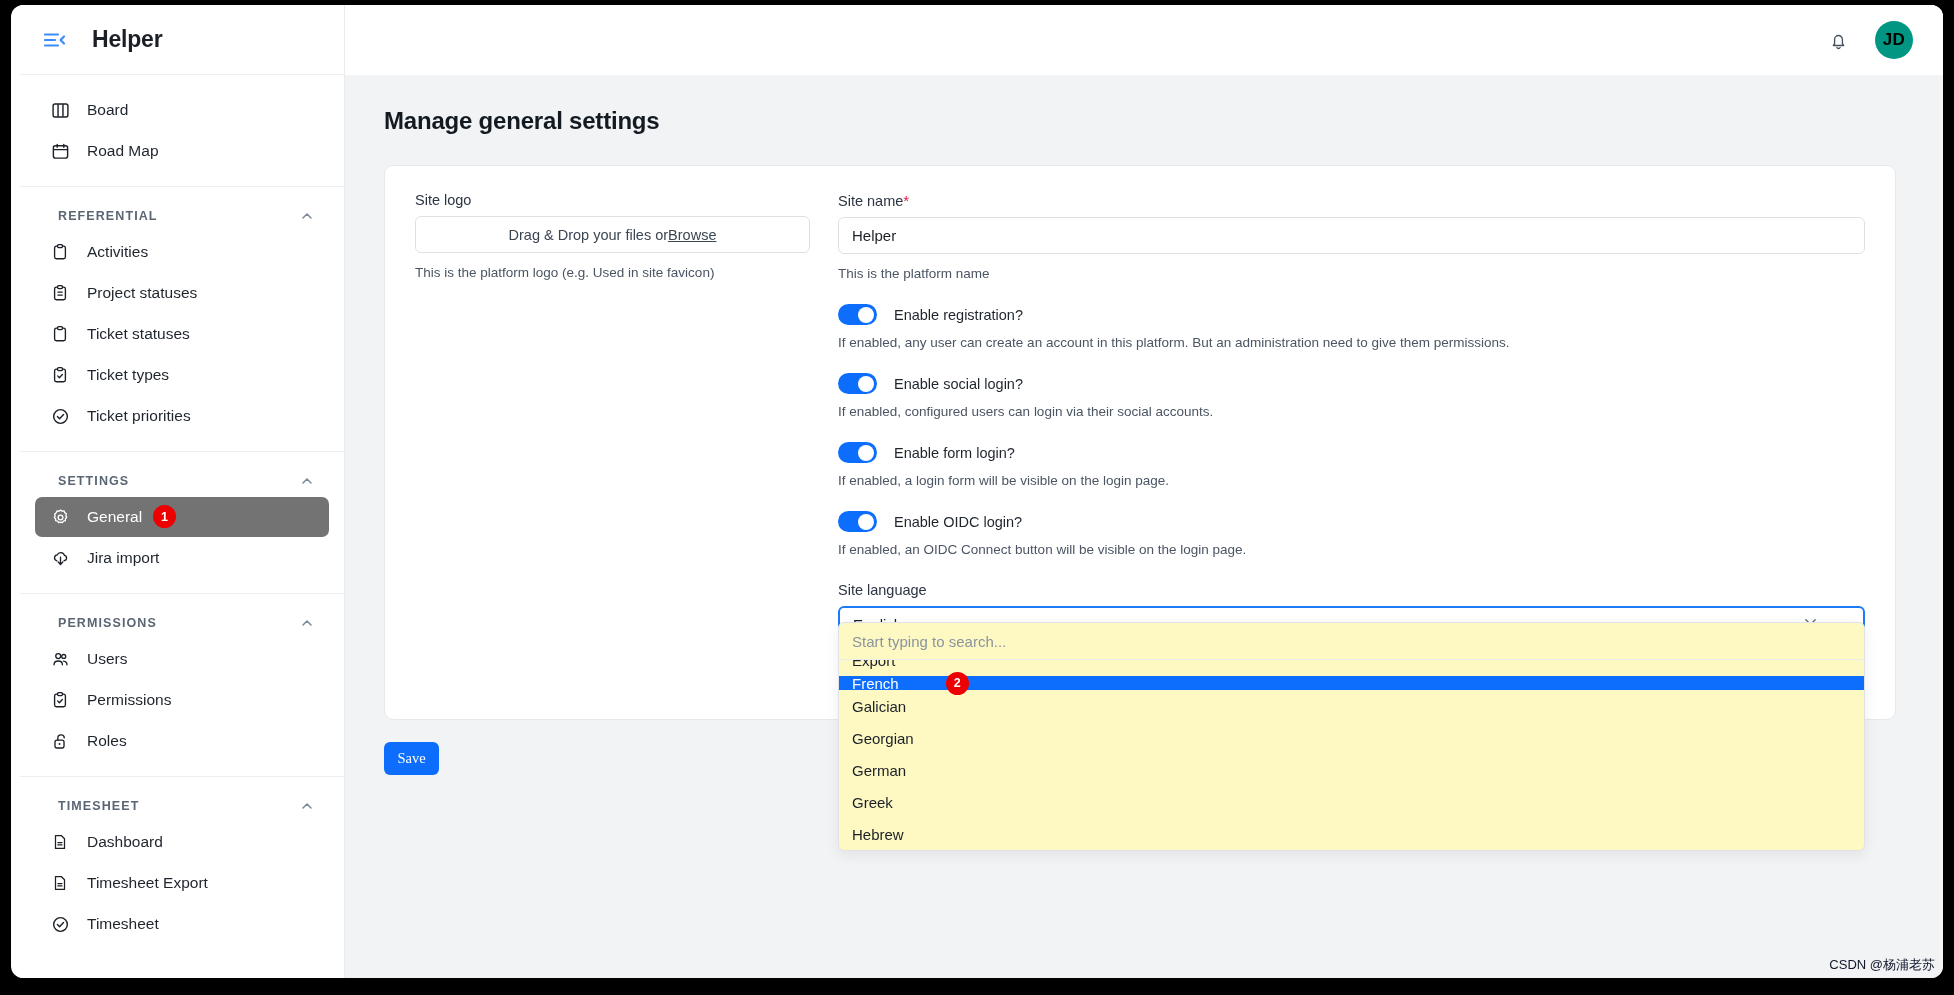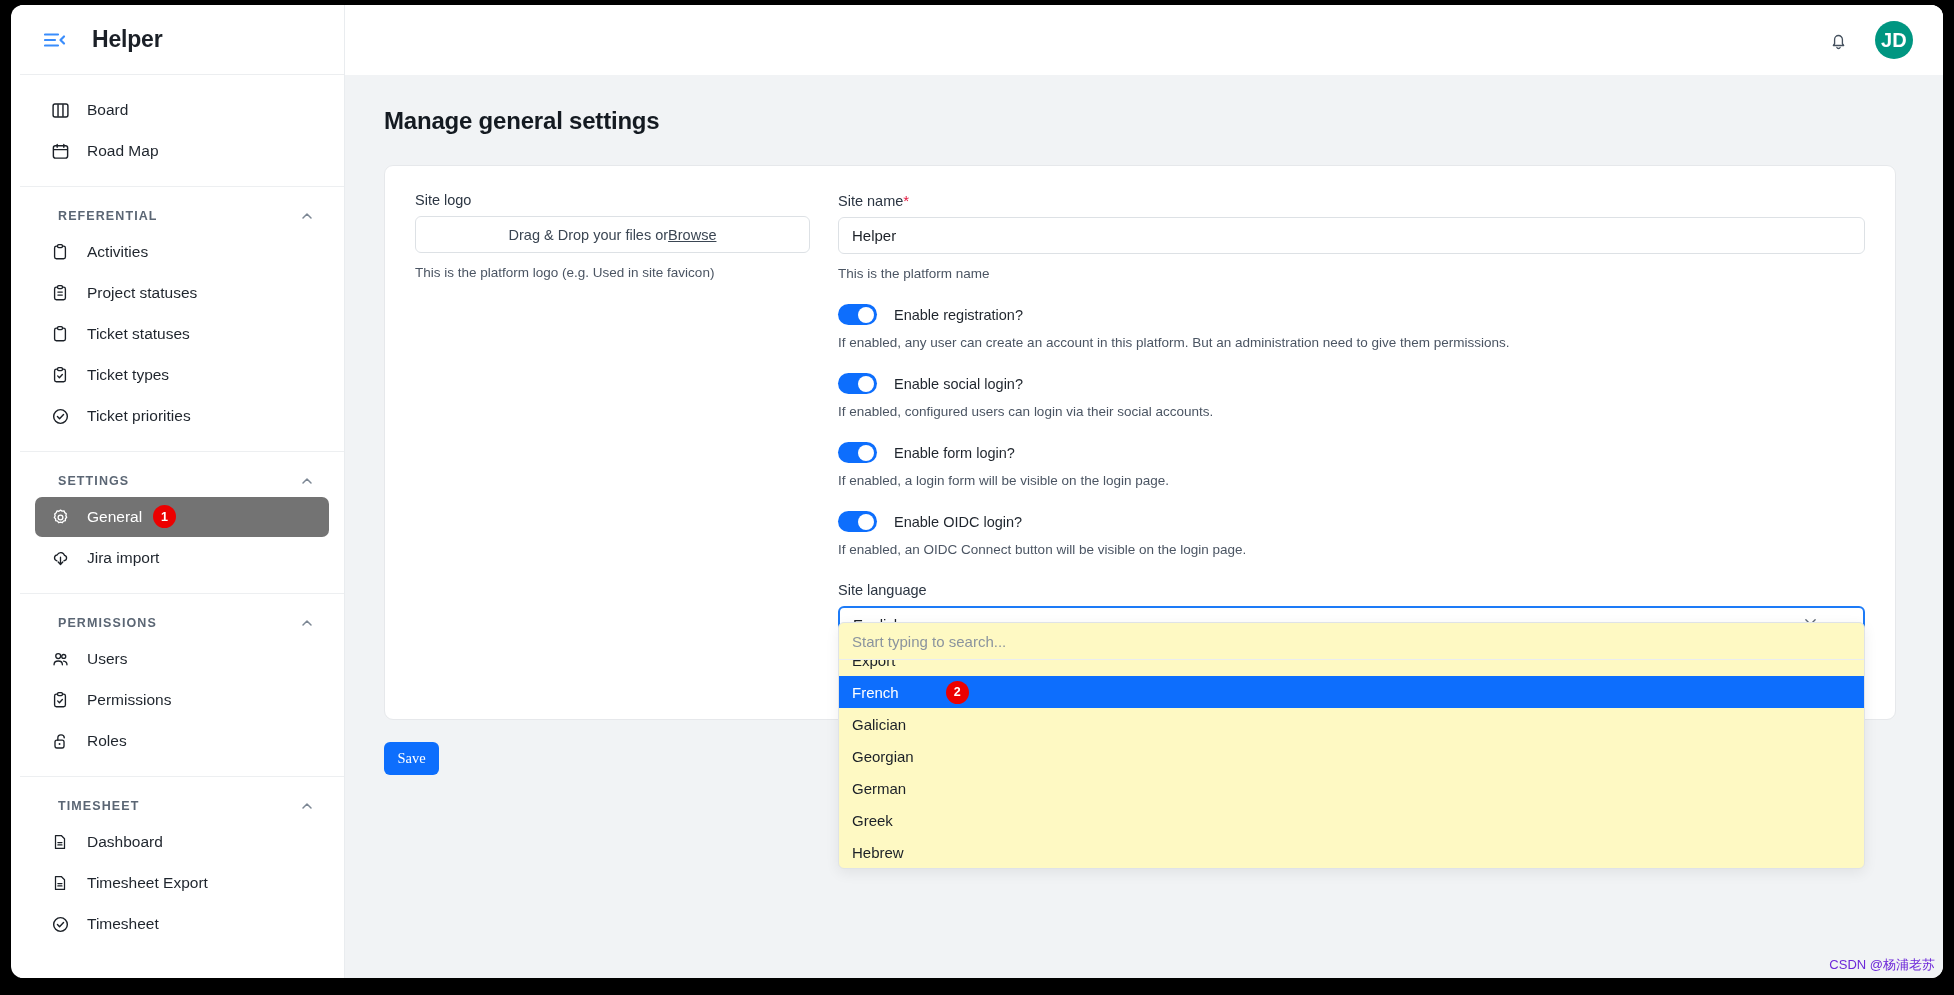--- a/index.html
+++ b/index.html
@@ -134,22 +134,22 @@
     align-items: center;
     justify-content: flex-end;
     padding: 0 30px;
     gap: 26px;
   }
   .bell { color: #44505e; cursor: pointer; display: flex; }
   .avatar {
     width: 38px; height: 38px;
     border-radius: 50%;
     background: #009681;
-    color: #ffffff;
-    font-size: 20px;
+    color: #000000;
+    font-size: 17px;
     font-weight: bold;
     display: flex; align-items: center; justify-content: center;
     cursor: pointer;
     letter-spacing: 0.3px;
   }
   .content {
     flex: 1;
     padding: 32px 47px 0 39px;
     overflow: hidden;
     position: relative;
@@ -293,21 +293,21 @@
     height: 32px;
     display: flex;
     align-items: center;
     padding: 0 13px;
     font-size: 15px;
     color: #1b2027;
     cursor: pointer;
     position: relative;
     white-space: nowrap;
   }
-  .dd-opt.sel { background: #0d6efd; color: #ffffff; height: 32px; }
+  .dd-opt.sel { background: #0d6efd; color: #ffffff; height: 14px; }
   .dd-opt.clipped-top { height: 16px; align-items: flex-start; overflow: hidden; }
   .dd-opt.clipped-top span { position: relative; top: -8px; }
   .dd-badge {
     min-width: 23px; height: 23px;
     border-radius: 50%;
     background: #ec0000;
     color: #fff;
     font-size: 12.5px;
     font-weight: bold;
     display: flex; align-items: center; justify-content: center;
@@ -322,21 +322,21 @@
     border: none;
     border-radius: 6px;
     font-size: 14.5px;
     font-family: Liberation Serif, serif;
     cursor: pointer;
   }
   .watermark {
     position: absolute;
     right: 8px; bottom: 4px;
     font-size: 13px;
-    color: #6d28d9;
+    color: #0f172a;
     z-index: 90;
     pointer-events: none;
   }
   .nav-scroll::-webkit-scrollbar { width: 0px; }
 </style>
 </head>
 <body>
 
 <div id="app">
 

